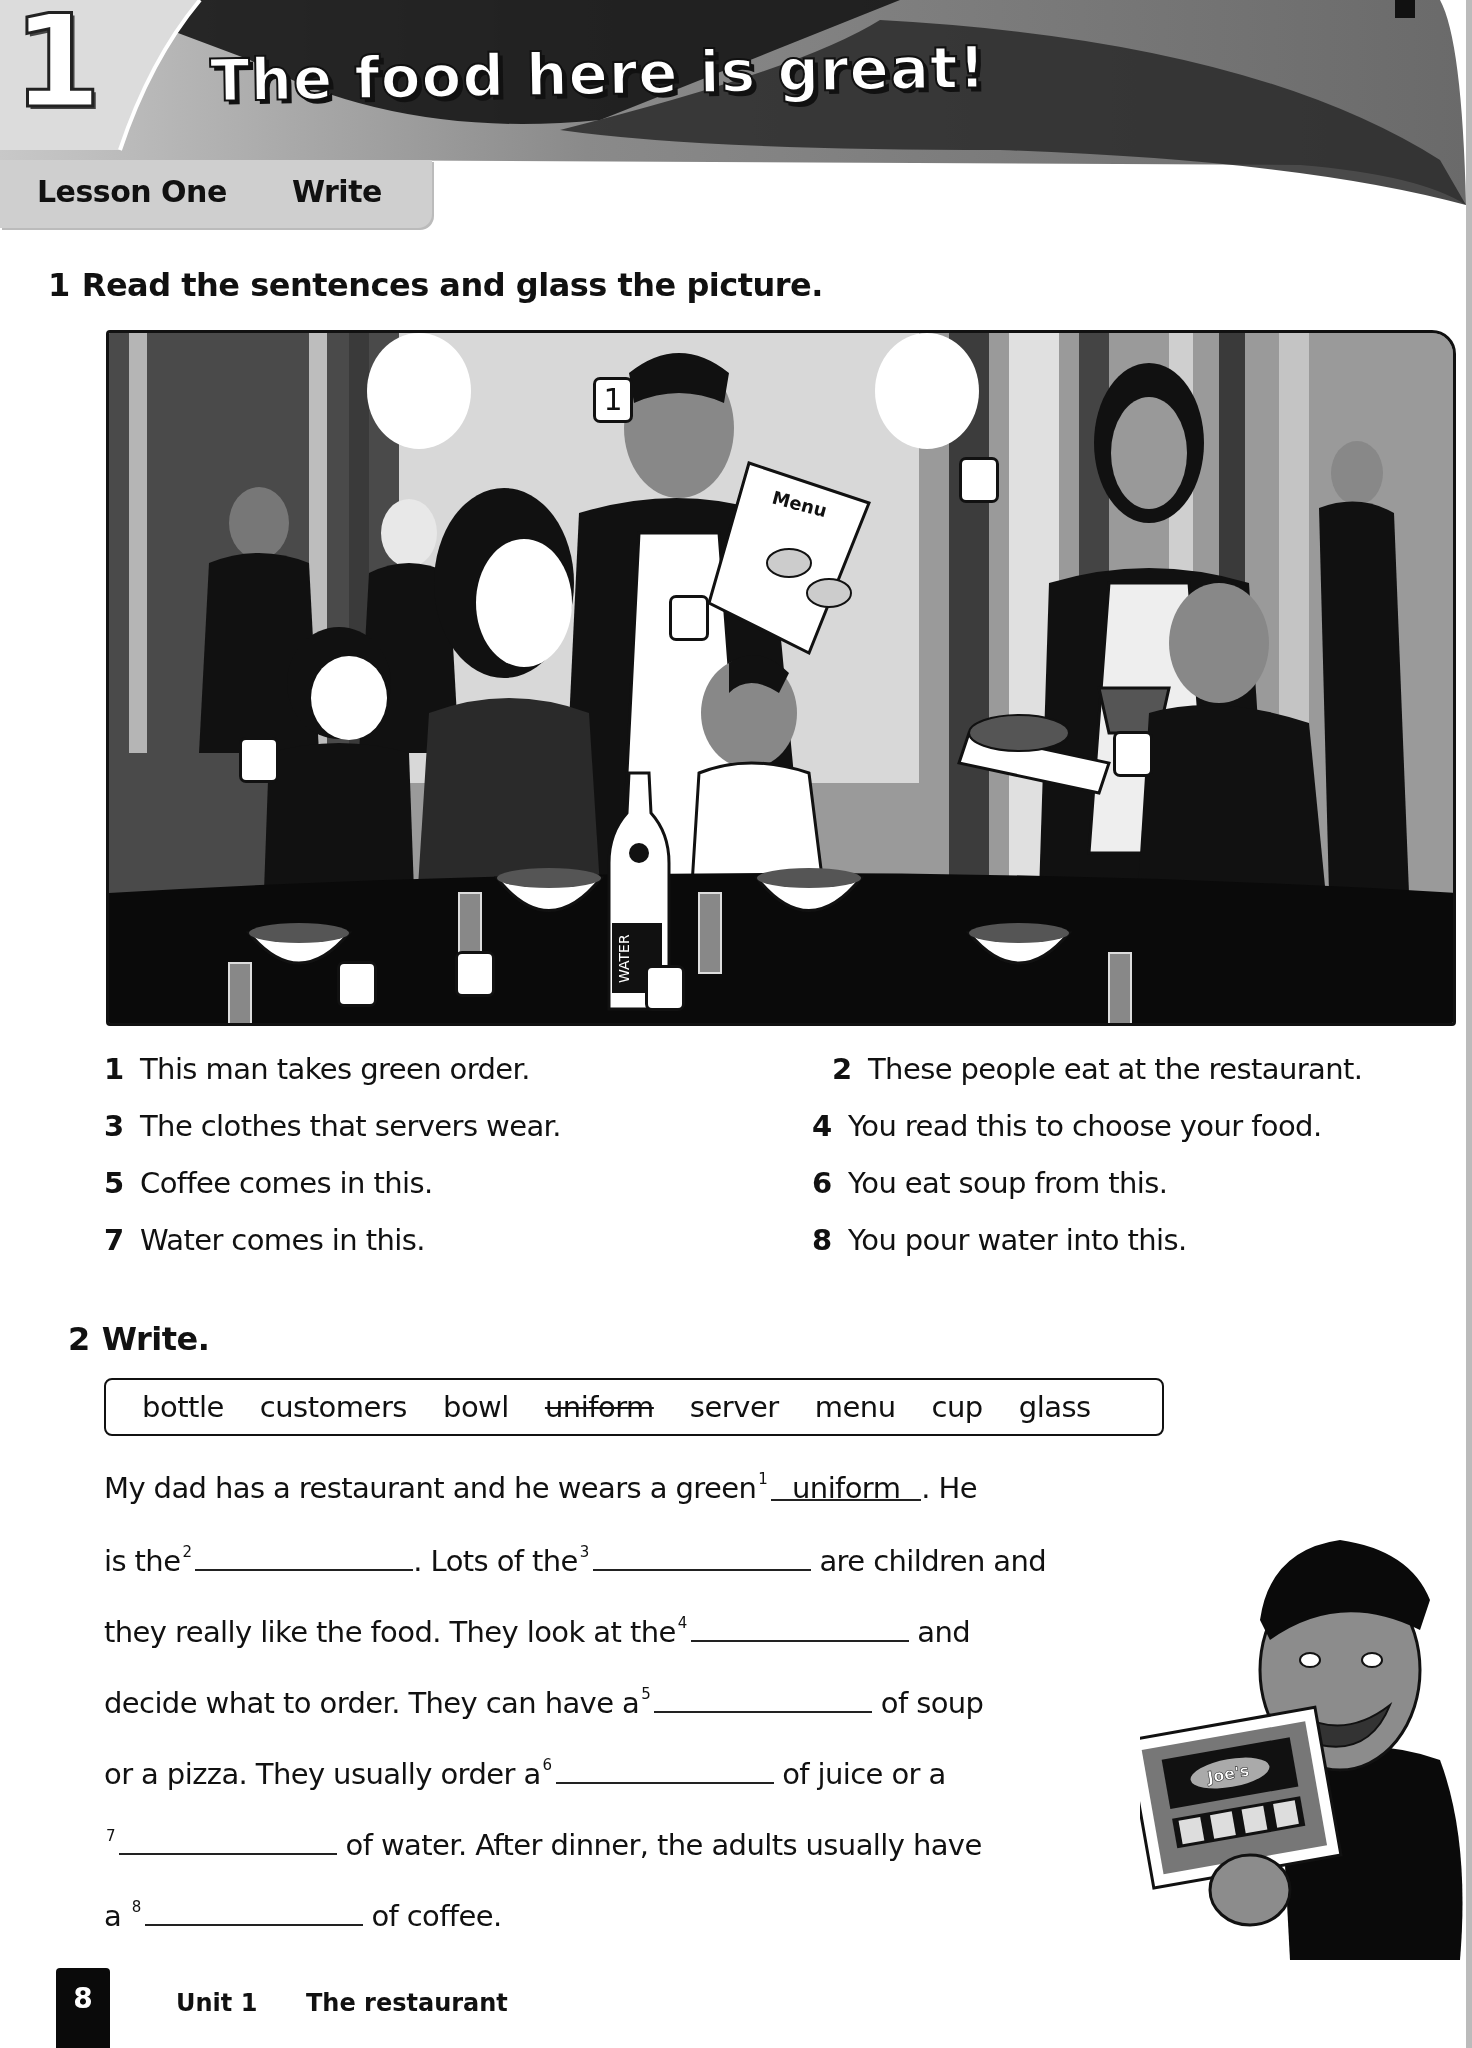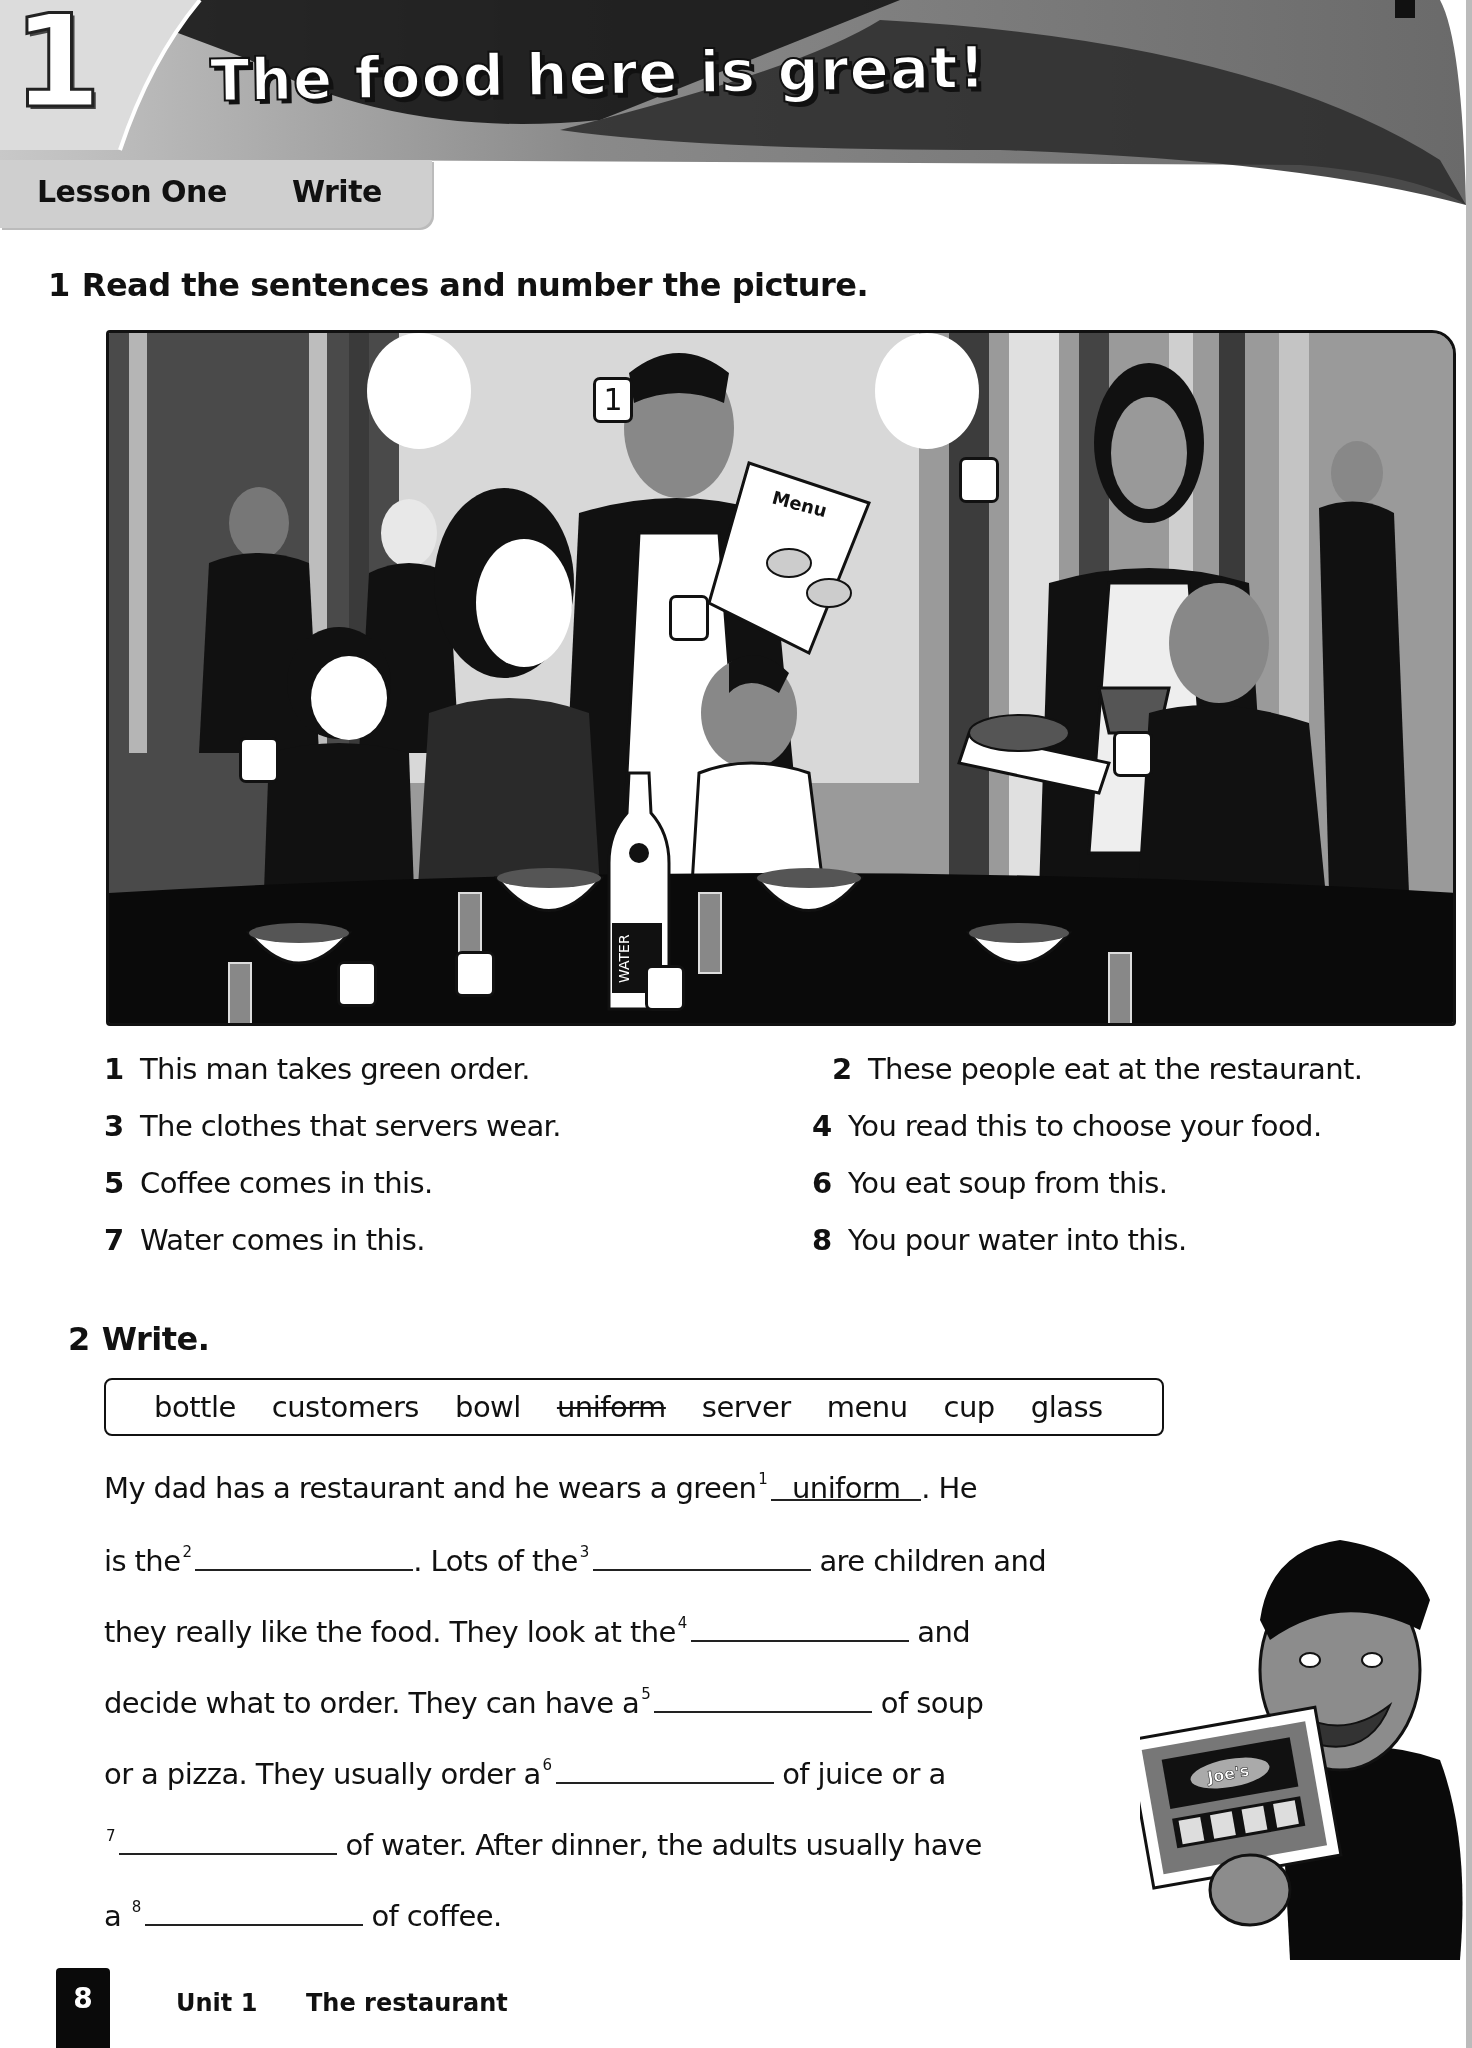--- a/index.html
+++ b/index.html
@@ -63,21 +63,21 @@
   .sentence {
     position: absolute; font-size: 29px; color: #111;
     font-family: "DejaVu Sans", sans-serif; letter-spacing: -0.6px;
   }
   .sentence .snum { display: inline-block; width: 36px; font-weight: bold; }
 
   
   .word-box {
     position: absolute; left: 104px; top: 1378px; width: 1060px; height: 58px;
     border: 2px solid #111; border-radius: 8px;
-    display: flex; align-items: center; padding-left: 48px; gap: 0;
+    display: flex; align-items: center; padding-left: 36px; gap: 0;
   }
   .word-box .word {
     font-size: 29px; margin-right: 36px; color: #111; letter-spacing: -0.5px;
     font-family: "DejaVu Sans", sans-serif;
   }
   .word-box .word.struck { text-decoration: line-through; text-decoration-thickness: 2px; }
 
   
   .para-line {
     position: absolute; left: 104px; font-size: 29px; color: #111; white-space: nowrap;
@@ -129,21 +129,21 @@
 </div>
 
 <div class="lesson-tab">
   <span class="l1">Lesson One</span>
   <span class="l2">Write</span>
 </div>
 
 <div class="page-edge"></div>
 
 <div class="ex-head" style="left:48px; top:266px;">
-  <span class="num">1</span><span>Read the sentences and number the picture.</span>
+  <span class="num">1</span><span>Read the sentences and glass the picture.</span>
 </div>
 
 <div class="picture">
   <svg width="1350" height="696" viewBox="0 0 1350 696">
 
     <rect x="0" y="0" width="1350" height="696" fill="#9a9a9a"></rect>
     <rect x="0" y="0" width="290" height="696" fill="#4a4a4a"></rect>
     <rect x="20" y="0" width="18" height="420" fill="#b5b5b5"></rect>
     <rect x="200" y="0" width="18" height="420" fill="#bdbdbd"></rect>
     <rect x="240" y="0" width="20" height="420" fill="#3a3a3a"></rect>

